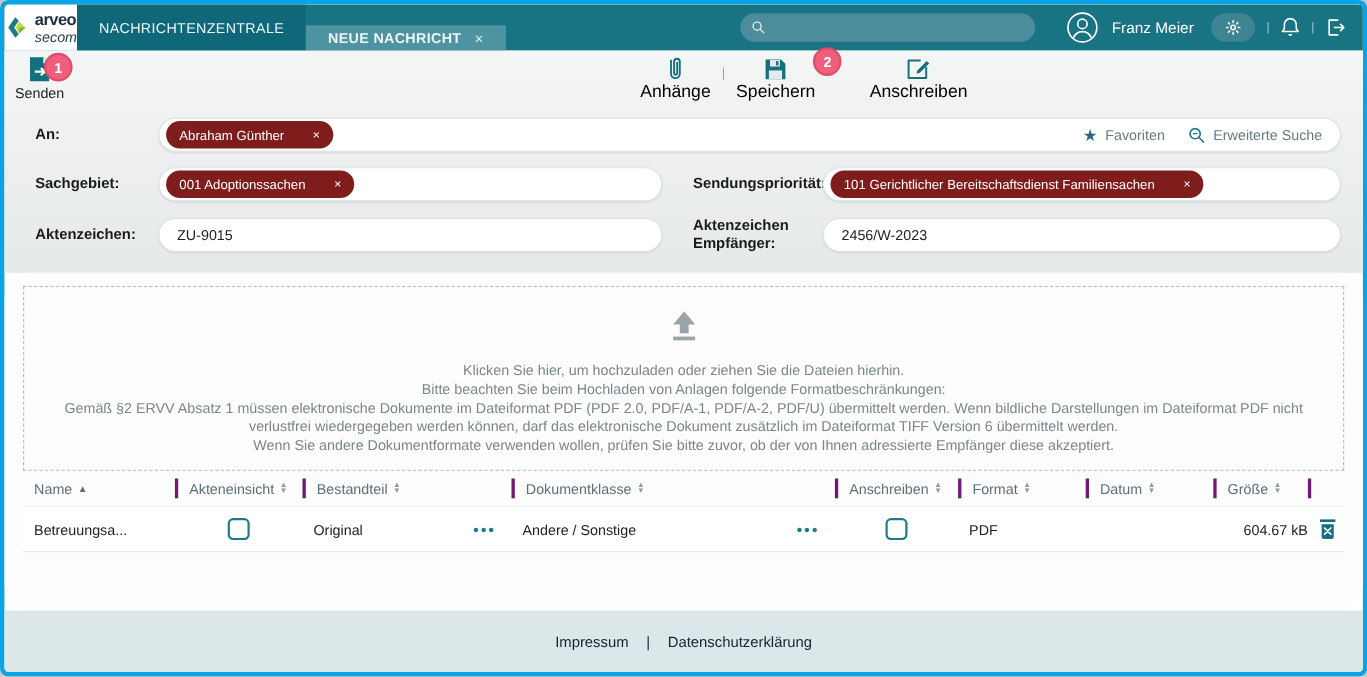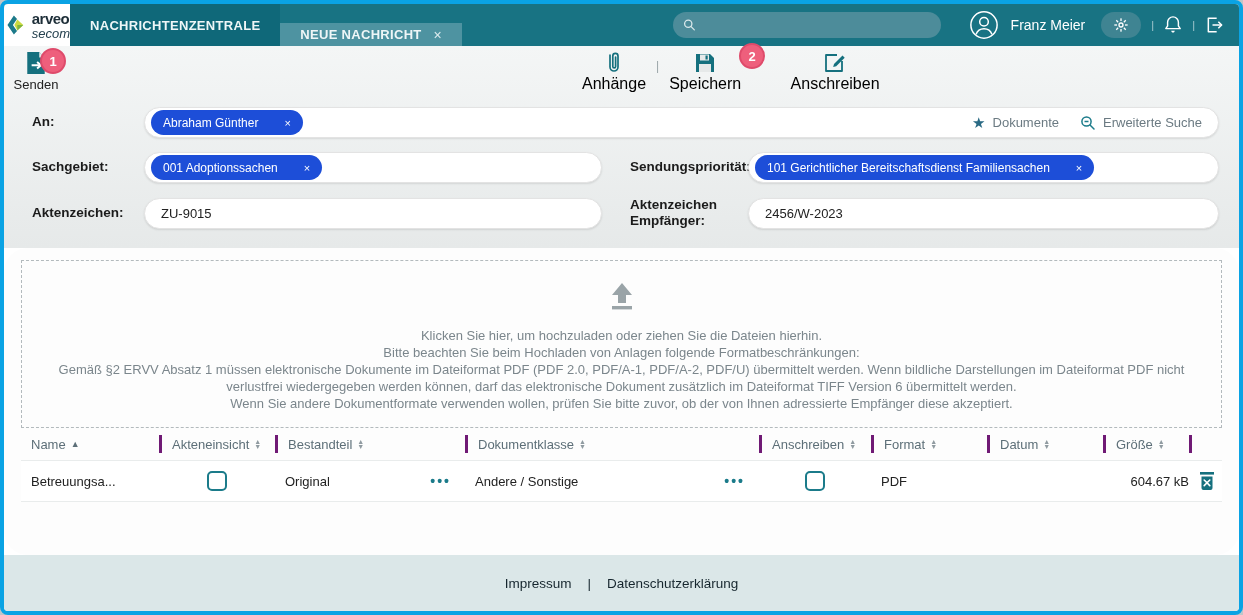--- a/index.html
+++ b/index.html
@@ -6,21 +6,21 @@
   html,body { width:1243px; height:615px; font-family:"Liberation Sans", sans-serif; background:#bfc6c9; }
   .window { width:1243px; height:615px; border:4px solid #0aa3e4; border-radius:8px; overflow:hidden;
             display:flex; flex-direction:column; background:#fff; }
 
   
   .topbar { height:42px; background:#1974854d; background:#18727f; background:#187383; display:flex; align-items:stretch; flex-shrink:0; }
   .logo-panel { width:66px; background:#ffffff; display:flex; align-items:center; justify-content:center; gap:4px; }
   .logo-text { line-height:1; }
   .logo-text .t1 { font-weight:bold; font-size:15px; color:#1d2e38; letter-spacing:-0.5px; display:block; }
   .logo-text .t2 { font-style:italic; font-size:13px; color:#24404e; display:block; margin-top:1px; }
-  .tab { display:flex; align-items:center; padding:0 20px; font-size:13px; color:#eef6f7; letter-spacing:0.3px; cursor:default;font-weight:bold; }
+  .tab { display:flex; align-items:center; padding:0 20px; font-size:13px; color:#eef6f7; letter-spacing:0.3px; cursor:default; }
   .tab.inactive { background:#0f6879; }
   .tab.active { background:#4e93a1; font-weight:bold;margin-top:19px; }
   .tab .close { margin-left:12px; font-size:14px; font-weight:normal; opacity:0.9; }
   .topbar-right { display:flex; align-items:center; margin-left:auto; padding-right:14px; gap:10px; }
   .searchbox { width:268px; height:26px; background:#4d8c9a; border-radius:13px; display:flex; align-items:center; padding:0 10px; margin-right:18px; }
   .searchbox input { border:none; outline:none; background:transparent; color:#eaf4f6; font-size:13px; width:100%; margin-left:6px; font-family:inherit; }
   .username { color:#fff; font-size:14px; margin:0 6px 0 2px; }
   .gear-pill { width:40px; height:26px; background:#3f8492; border-radius:13px; display:flex; align-items:center; justify-content:center; cursor:pointer; }
   .tb-sep { color:rgba(255,255,255,0.6); font-size:11px; }
   .tb-icon { display:flex; align-items:center; justify-content:center; cursor:pointer; }
@@ -39,21 +39,21 @@
   
   .form { padding:4px 0 12px 0; }
   .form-row { display:flex; align-items:center; padding:7px 20px 7px 28px; }
   .f-label { font-size:13.5px; font-weight:bold; color:#1b1b1b; width:112px; flex-shrink:0; line-height:1.2; }
   .f-label.wide { width:118px; margin-left:28px; }
   .field { background:#fff; border:1px solid #e3e3e3; border-radius:16px; height:31px; display:flex; align-items:center;
            box-shadow:0 1px 2px rgba(0,0,0,0.10); padding:0 6px; }
   .field.grow { flex:1; }
   .field.half { width:458px; flex-shrink:0; }
   .field input { border:none; outline:none; font-size:13px; color:#222; font-family:inherit; flex:1; margin-left:10px; background:transparent; }
-  .chip { background:#1d4ed8; color:#fff; font-size:12px; border-radius:13px; height:25px; display:flex; align-items:center;
+  .chip { background:#7f1d1d; color:#fff; font-size:12px; border-radius:13px; height:25px; display:flex; align-items:center;
           padding:0 12px; cursor:default; white-space:nowrap; }
   .chip .chip-x { margin-left:26px; font-size:11px; cursor:pointer; }
   .field-actions { margin-left:auto; display:flex; align-items:center; gap:7px; padding-right:10px; }
   .field-actions .act-lbl { font-size:13px; color:#6b7a82; cursor:pointer; }
   .star { color:#2a6a84; font-size:15px; cursor:pointer; }
 
   
   .main { background:#fdfdfd; flex:1; padding:12px 17px 0 17px; overflow:hidden;border-radius:24px; }
   .dropzone { border:1px dashed #b3babd; min-height:168px; text-align:center; padding:22px 30px 14px; cursor:pointer; }
   .dz-text { font-size:13px; color:#7b868c; line-height:17px; margin-top:10px; }
@@ -195,21 +195,21 @@
 
       <div class="form-row">
         <span class="f-label">An:</span>
         <div class="field grow">
           <div class="chip">
             <span>Abraham Günther</span>
             <span class="chip-x">×</span>
           </div>
           <div class="field-actions">
             <span class="star">★</span>
-            <span class="act-lbl">Dokumente</span>
+            <span class="act-lbl">Favoriten</span>
             <svg width="16" height="16" viewBox="0 0 16 16" style="margin-left:14px;">
               <circle cx="6.5" cy="6.5" r="4.6" fill="none" stroke="#1b7b8a" stroke-width="1.5"></circle>
               <line x1="10" y1="10" x2="14" y2="14" stroke="#1b7b8a" stroke-width="1.5" stroke-linecap="round"></line>
               <line x1="4.5" y1="6.5" x2="8.5" y2="6.5" stroke="#1b7b8a" stroke-width="1.3"></line>
             </svg>
             <span class="act-lbl">Erweiterte Suche</span>
           </div>
         </div>
       </div>
 

